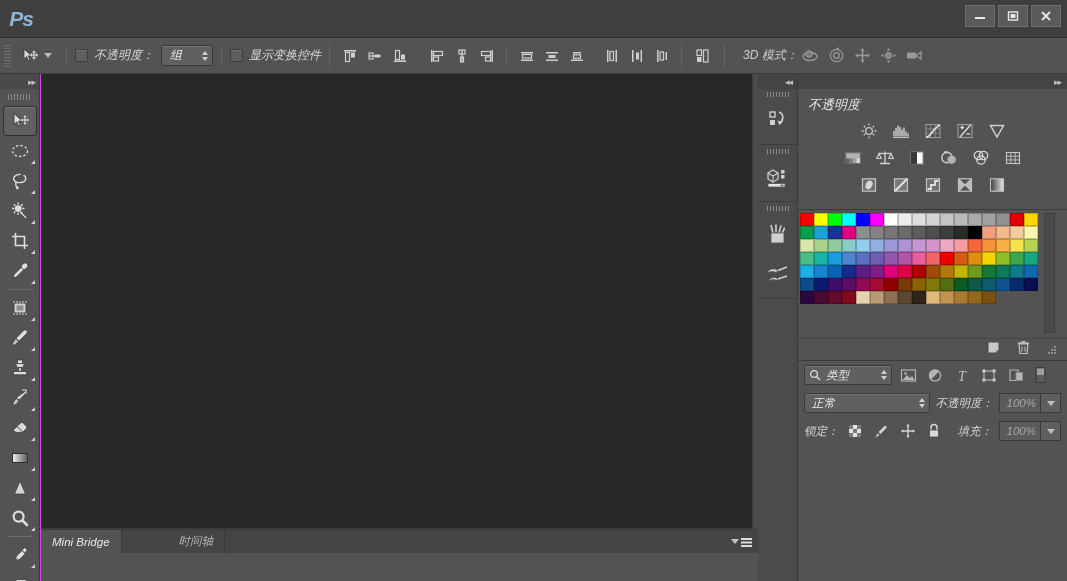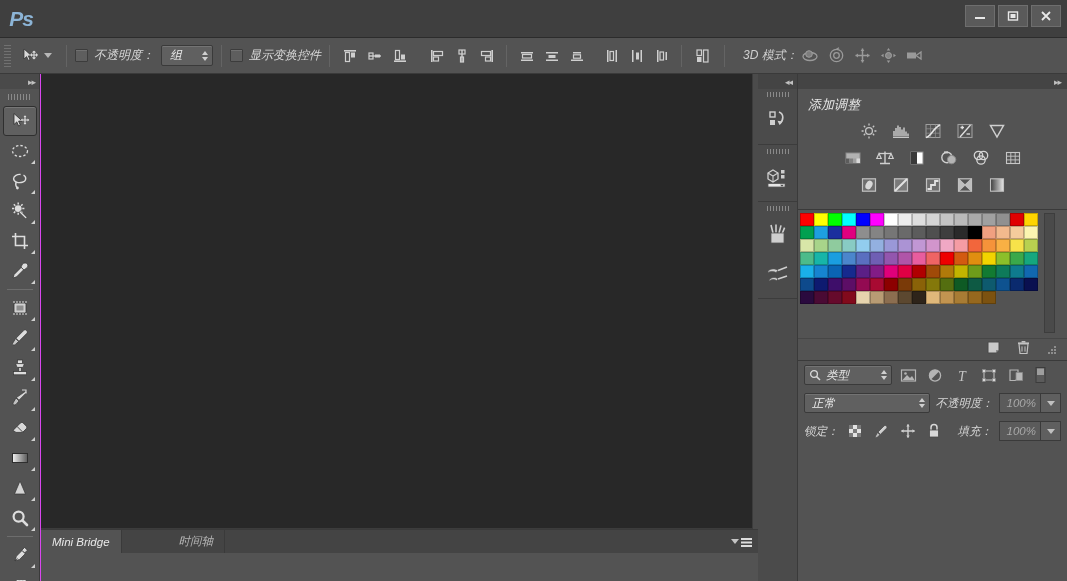--- a/index.html
+++ b/index.html
@@ -633,21 +633,21 @@
       </div>
     </div>
   </div>
 
   <div class="rightcol">
     <div class="rc-head">
       <span class="dblarrow">▸▸</span>
     </div>
 
     <div class="panel">
-      <div class="adj-title">添加调整</div>
+      <div class="adj-title">不透明度</div>
       <div class="adj-grid">
 
         <div class="adj-row">
           <div class="adj-btn">
             <svg width="20" height="18" viewBox="0 0 20 18">
                 <circle cx="10" cy="9" r="3.4" fill="none" stroke="#c6c6c6" stroke-width="1.3"></circle>
                 <path d="M10 1.6 L10 3.6 M10 14.4 L10 16.4 M2.6 9 L4.6 9 M15.4 9 L17.4 9 M4.8 3.8 L6.2 5.2 M13.8 11.8 L15.2 13.2 M15.2 3.8 L13.8 5.2 M6.2 11.8 L4.8 13.2" stroke="#c6c6c6" stroke-width="1.3"></path>
               </svg>
           </div>
           <div class="adj-btn">

